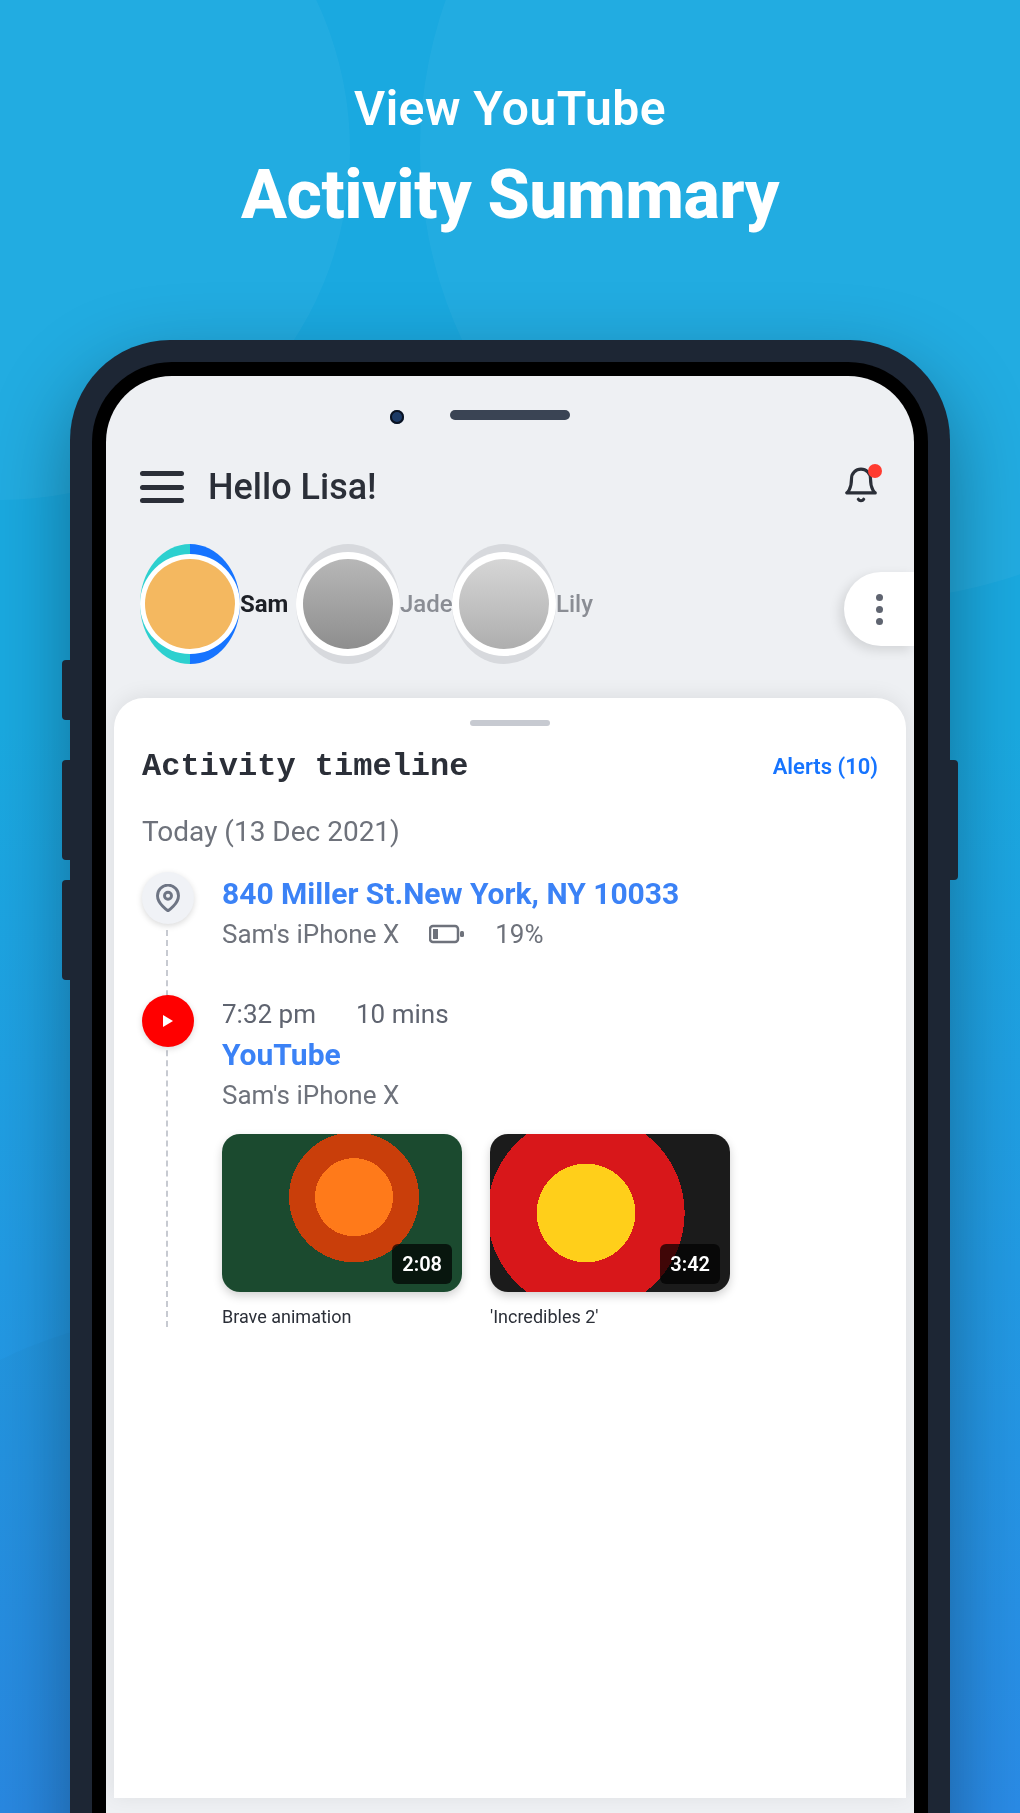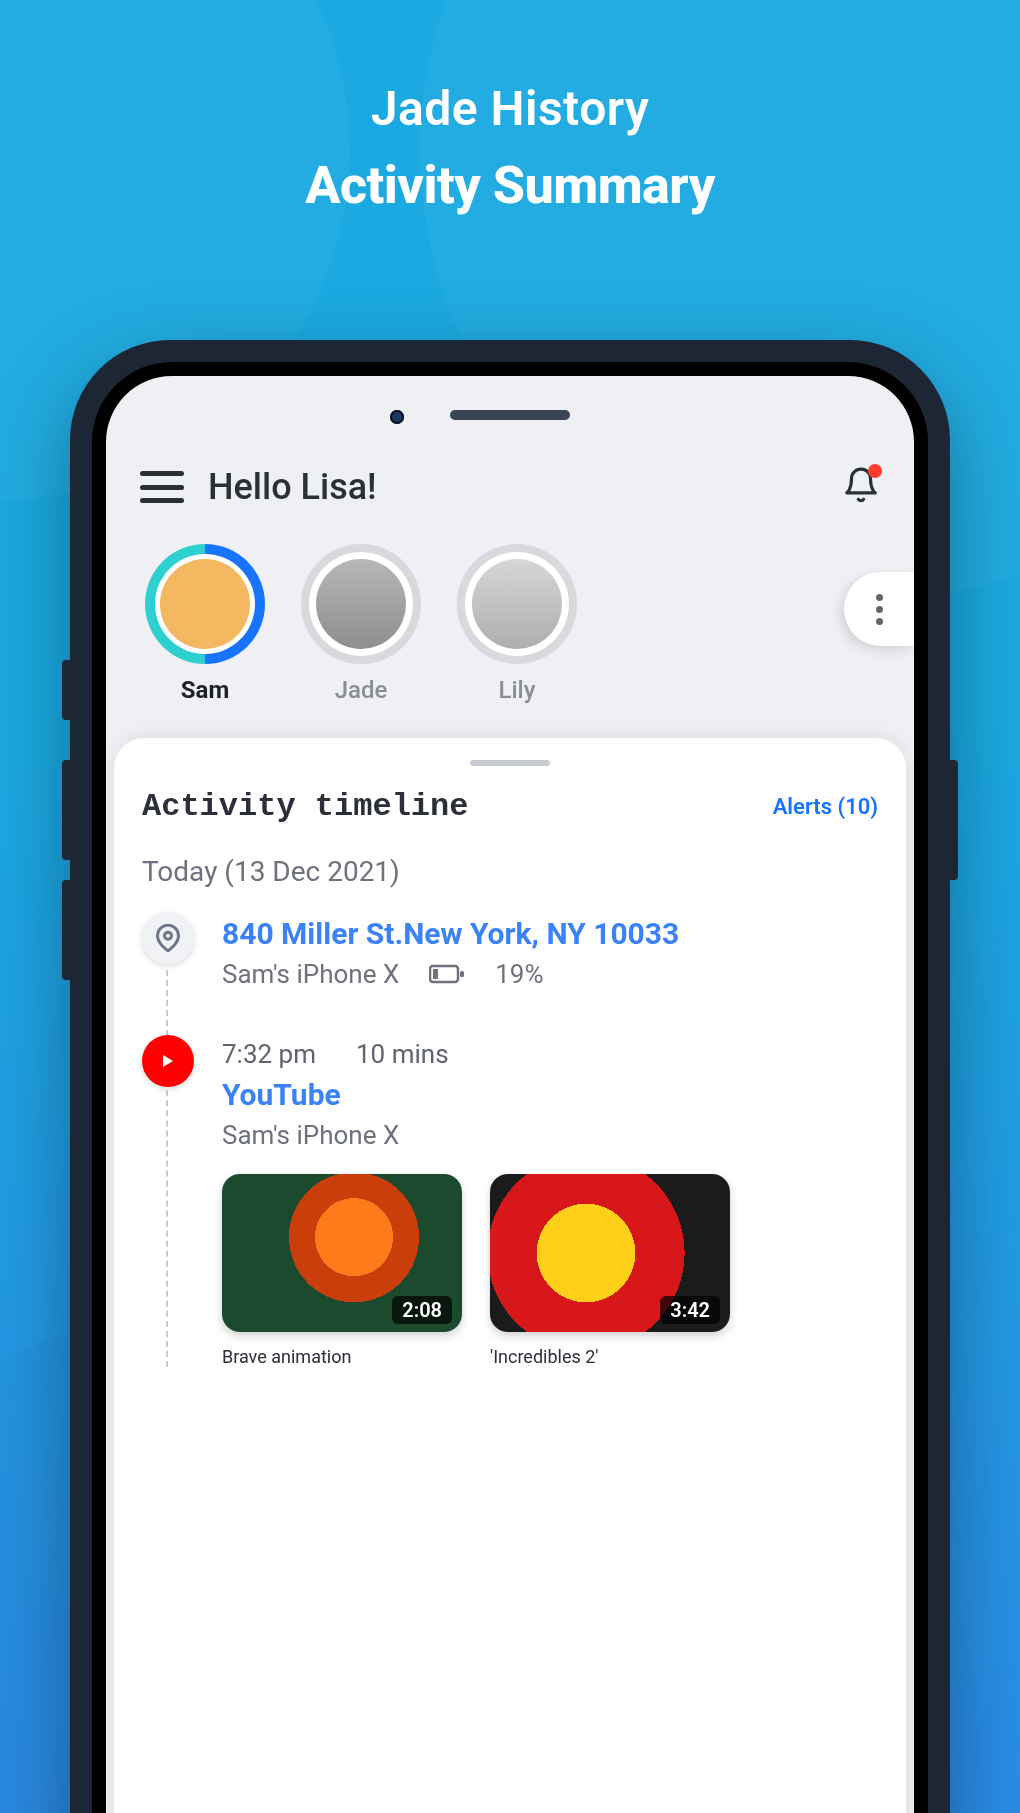--- a/index.html
+++ b/index.html
@@ -8,21 +8,21 @@
     background: linear-gradient(180deg, #1aa9e0 0%, #1aa9e0 40%, #2a8be6 100%);
     position: relative;
   }
   
   .bg-circle1 { position:absolute; width: 900px; height: 900px; border-radius:50%; background: rgba(255,255,255,0.04); top:-300px; right:-300px; }
   .bg-circle2 { position:absolute; width: 700px; height: 700px; border-radius:50%; background: rgba(255,255,255,0.04); top:-200px; left:-350px; }
   .bg-circle3 { position:absolute; width: 900px; height: 900px; border-radius:50%; background: rgba(0,0,0,0.02); bottom:-400px; left:-250px; }
 
   .promo-heading { text-align:center; color:#fff; padding-top: 80px; }
   .promo-heading .sub { font-size: 48px; font-weight: 600; letter-spacing: 0.5px; }
-  .promo-heading .main { font-size: 52px; font-weight: 800; margin-top: 18px; letter-spacing: -0.5px; }
+  .promo-heading .main { font-size: 68px; font-weight: 800; margin-top: 18px; letter-spacing: -0.5px; }
 
   
   .phone {
     position: absolute;
     left: 50%; transform: translateX(-50%);
     top: 340px;
     width: 880px;
     height: 1600px;
     background: #1d2634;
     border-radius: 100px;
@@ -62,21 +62,21 @@
   .bell-wrap { margin-left:auto; position:relative; cursor:pointer;}
   .bell-wrap svg { width:38px; height:38px; stroke:#2b2f38; }
   .bell-dot { position:absolute; top:-2px; right:-2px; width:14px; height:14px; background:#ff3b30; border-radius:50%; }
 
   
   .children-row {
     display:flex; align-items:flex-start; gap:26px;
     padding: 26px 34px 18px 34px;
     position:relative;
   }
-  .child { display:flex; flex-direction:column; align-items:center; gap:12px; width:130px; cursor:pointer;}
+  .child { display:flex; flex-direction:row; align-items:center; gap:0; width:130px; cursor:pointer;}
   .child .ring { width:120px; height:120px; border-radius:50%; display:flex; align-items:center; justify-content:center; background:#d7d9dd; }
   .child.active .ring { background: conic-gradient(#1674ff 0 50%, #2dd0cf 50% 100%); }
   .child .ring-inner { width:104px; height:104px; border-radius:50%; background:#fff; display:flex; align-items:center; justify-content:center; }
   .child.active .ring-inner { width:100px; height:100px; }
   .child .avatar { width:90px; height:90px; border-radius:50%; background:#ccc; }
   .child.active .avatar { background: #f4b860; }
   .child .avatar.jade { background: linear-gradient(#b7b7b7,#8e8e8e); }
   .child .avatar.lily { background: linear-gradient(#d6d6d6,#aeaeae); }
   .child .cname { font-size:24px; color:#8a8d94; font-weight:500;}
   .child.active .cname { color:#1d2026; font-weight:700; }
@@ -125,32 +125,32 @@
   .tl-title { font-size:30px; font-weight:700; color:#3b82f6; margin-bottom:8px;}
   .tl-sub { display:flex; align-items:center; gap:30px; font-size:26px; color:#6e727b; }
   .battery-icon { display:inline-flex; align-items:center; }
   .battery-icon svg { width:36px; height:22px; }
 
   .thumbs { display:flex; gap:28px; margin-top:24px; }
   .thumb { width:240px; }
   .thumb .img { width:240px; height:158px; border-radius:18px; position:relative; overflow:hidden; box-shadow: 0 4px 10px rgba(0,0,0,0.18);}
   .thumb .img.brave { background: radial-gradient(circle at 55% 40%, #ff7a1a 0 24%, #c93e0a 24% 40%, #1b4a2f 40% 100%); }
   .thumb .img.incr { background: radial-gradient(circle at 40% 50%, #ffcf1a 0 30%, #d8171a 30% 60%, #1b1b1b 60% 100%); }
-  .thumb .dur { position:absolute; bottom:8px; right:10px; background:rgba(0,0,0,0.7); color:#fff; font-size:20px; padding:2px 10px; border-radius:6px; font-weight:600;}
+  .thumb .dur { position:absolute; bottom:8px; right:10px; background:rgba(0,0,0,0.7); color:#fff; font-size:20px; padding:8px 10px; border-radius:6px; font-weight:600;}
   .thumb .cap { margin-top:14px; font-size:18px; color:#2b2f38; }
 </style>
 </head>
 <body>
 
 <div class="bg-circle1"></div>
 <div class="bg-circle2"></div>
 <div class="bg-circle3"></div>
 
 <div class="promo-heading">
-  <div class="sub">Jade History</div>
+  <div class="sub">View YouTube</div>
   <div class="main">Activity Summary</div>
 </div>
 
 <div class="phone">
   <div class="side-btns"></div>
   <div class="side-btns b2"></div>
   <div class="side-btns b3"></div>
   <div class="side-btn-r"></div>
   <div class="phone-inner">
     <div class="speaker"></div>

